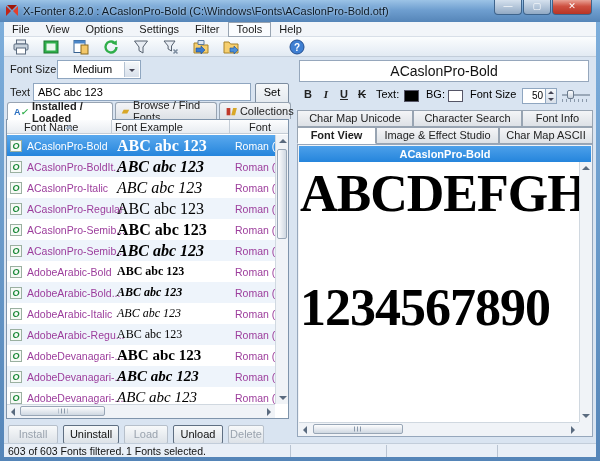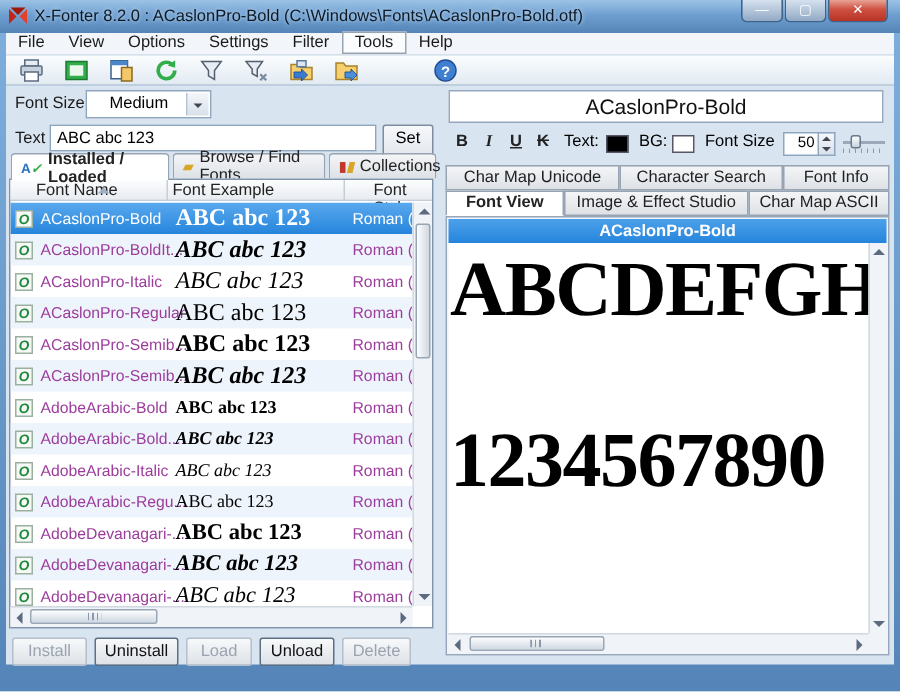--- a/index.html
+++ b/index.html
@@ -12,21 +12,21 @@
   #titlebar { position:absolute; left:0; top:0; width:600px; height:22px;
     background:linear-gradient(#9cc3e6 0%,#6f9fd0 45%,#5585b8 100%); display:flex; align-items:center; }
   #titlebar .ttext { font-size:11px; color:#0d1a26; margin-left:4px; white-space:nowrap; text-shadow:0 0 3px #cfe3f5; }
   #appicon { width:14px; height:14px; margin-left:5px; flex:0 0 auto; }
   #winbtns { position:absolute; right:8px; top:0; display:flex; }
   .wbtn { width:28px; height:15px; border:1px solid #3e648c; border-top:none; border-radius:0 0 4px 4px;
     background:linear-gradient(#d5e1ee,#91a9c4); color:#fff; font-size:9px; line-height:13px; text-align:center; margin-left:1px; }
   .wbtn.close { width:40px; background:linear-gradient(#e9a396,#ce5040 45%,#b83425); }
   
   #menubar { position:absolute; left:4px; top:22px; width:592px; height:15px; background:#f2f5f9;
-    display:flex; align-items:flex-end; font-size:11px; color:#1a1a1a; border-bottom:1px solid #d8dfe8; }
+    display:flex; align-items:center; font-size:11px; color:#1a1a1a; border-bottom:1px solid #d8dfe8; }
   .mitem { padding:0 8px; height:15px; line-height:15px; }
   .mitem.pressed { border:1px solid #98a4b2; background:#fafcfe; line-height:13px; }
   
   #toolbar { position:absolute; left:4px; top:37px; width:592px; height:20px;
     background:linear-gradient(#fbfdfe,#e2eaf3); border-bottom:1px solid #c2cdda; display:flex; align-items:center; }
   .tbtn { width:26px; height:18px; display:flex; align-items:center; justify-content:center; margin-left:4px; }
   .tbtn svg { width:16px; height:16px; }
   .tbtn.gap { margin-left:40px; }
   
   #body { position:absolute; left:4px; top:57px; width:592px; height:386px; background:#d9e4f1; }
@@ -330,21 +330,21 @@
               <i class="grip"></i>
             </div>
           <i class="sarrow right"></i>
         </div>
       </div>
 
       <div class="bbtn dis" style="left:4px;width:50px;">Install</div>
       <div class="bbtn en" style="left:59px;width:56px;">Uninstall</div>
       <div class="bbtn dis" style="left:120px;width:44px;">Load</div>
       <div class="bbtn en" style="left:169px;width:50px;">Unload</div>
-      <div class="bbtn dis" style="left:224px;width:46px;">Delete</div>
+      <div class="bbtn dis" style="left:224px;width:36px;">Delete</div>
     </div>
 
     <div id="rpanel">
       <div id="rtitle">ACaslonPro-Bold</div>
 
       <span class="fmt fbtn b" style="left:8px;">B</span>
       <span class="fmt fbtn i" style="left:26px;font-family:'Liberation Serif',serif;font-weight:bold;">I</span>
       <span class="fmt fbtn b" style="left:44px;text-decoration:underline;">U</span>
       <span class="fmt fbtn b" style="left:62px;text-decoration:line-through;">K</span>
       <span class="fmt" style="left:84px;">Text:</span>
@@ -387,13 +387,20 @@
           <i class="sarrow left"></i>
           <div class="hthumb" style="left:14px;width:90px;">
               <i class="grip"></i>
             </div>
           <i class="sarrow right"></i>
         </div>
       </div>
     </div>
   </div>
 
+  <div id="statusbar">
+    <span class="stext">603 of 603 Fonts filtered.</span>
+    <span class="stext2">1 Fonts selected.</span>
+    <i class="ssep" style="left:286px;"></i>
+      <i class="ssep" style="left:382px;"></i>
+      <i class="ssep" style="left:493px;"></i>
+  </div>
 </div>
 
 </body></html>

